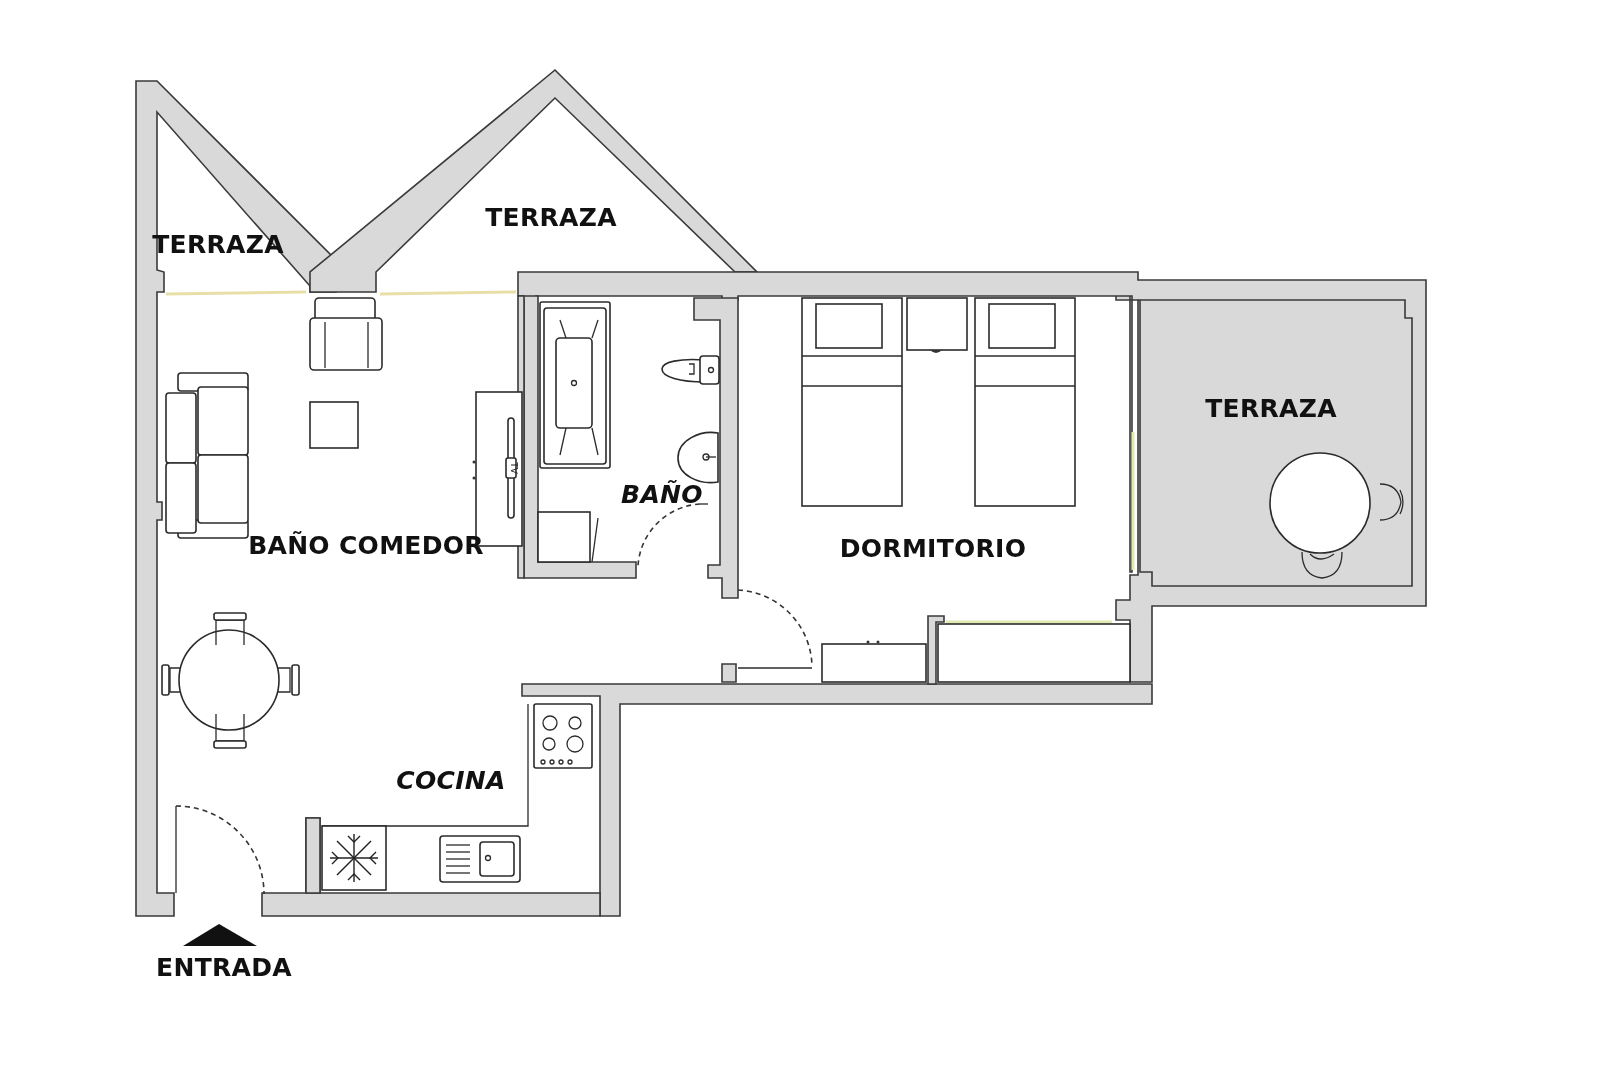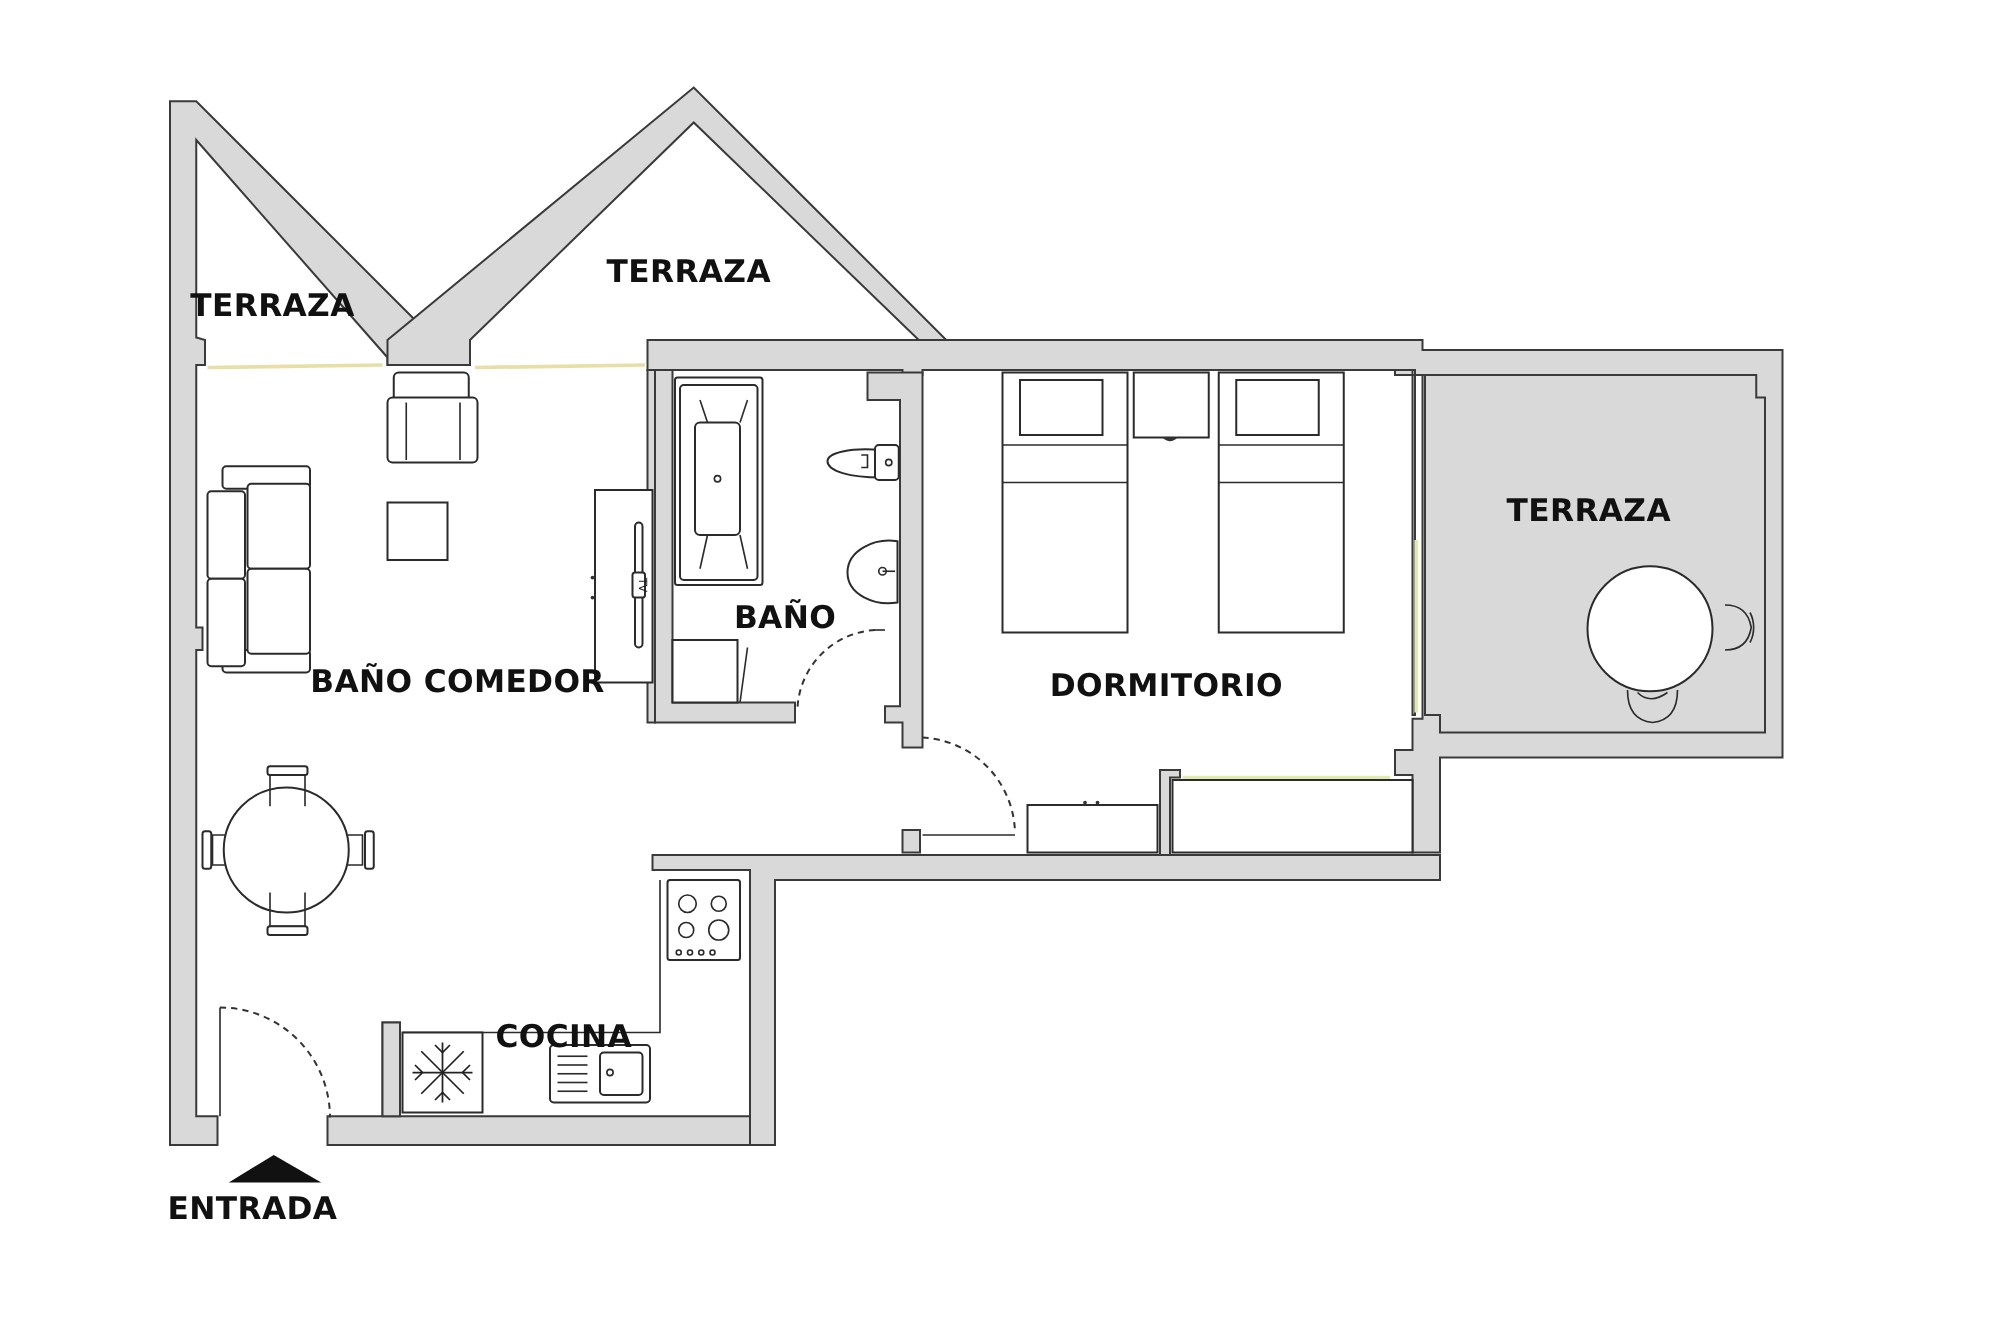--- a/index.html
+++ b/index.html
@@ -206,16 +206,16 @@
     <line class="thin" x1="176" y1="806" x2="176" y2="893"></line>
     <path class="door-swing" d="M176,806 A88,88 0 0 1 264,894"></path>
   </g>
   <polygon points="183,946 219,924 257,946" fill="#111"></polygon>
 </svg>
 
 <div class="label" style="left:218px; top:244px;">TERRAZA</div>
 <div class="label" style="left:551px; top:217px;">TERRAZA</div>
 <div class="label" style="left:1271px; top:408px;">TERRAZA</div>
 <div class="label" style="left:366px; top:545px;">BAÑO COMEDOR</div>
-<div class="label" style="left:628px; top:494px;">BAÑO</div>
+<div class="label" style="left:662px; top:494px;font-style:italic;">BAÑO</div>
 <div class="label" style="left:933px; top:548px;">DORMITORIO</div>
-<div class="label" style="left:451px; top:829px;">COCINA</div>
-<div class="label" style="left:202px; top:967px;text-align:right;">ENTRADA</div>
+<div class="label" style="left:451px; top:780px;font-style:italic;">COCINA</div>
+<div class="label" style="left:224px; top:967px;text-align:right;">ENTRADA</div>
 
 </body></html>

